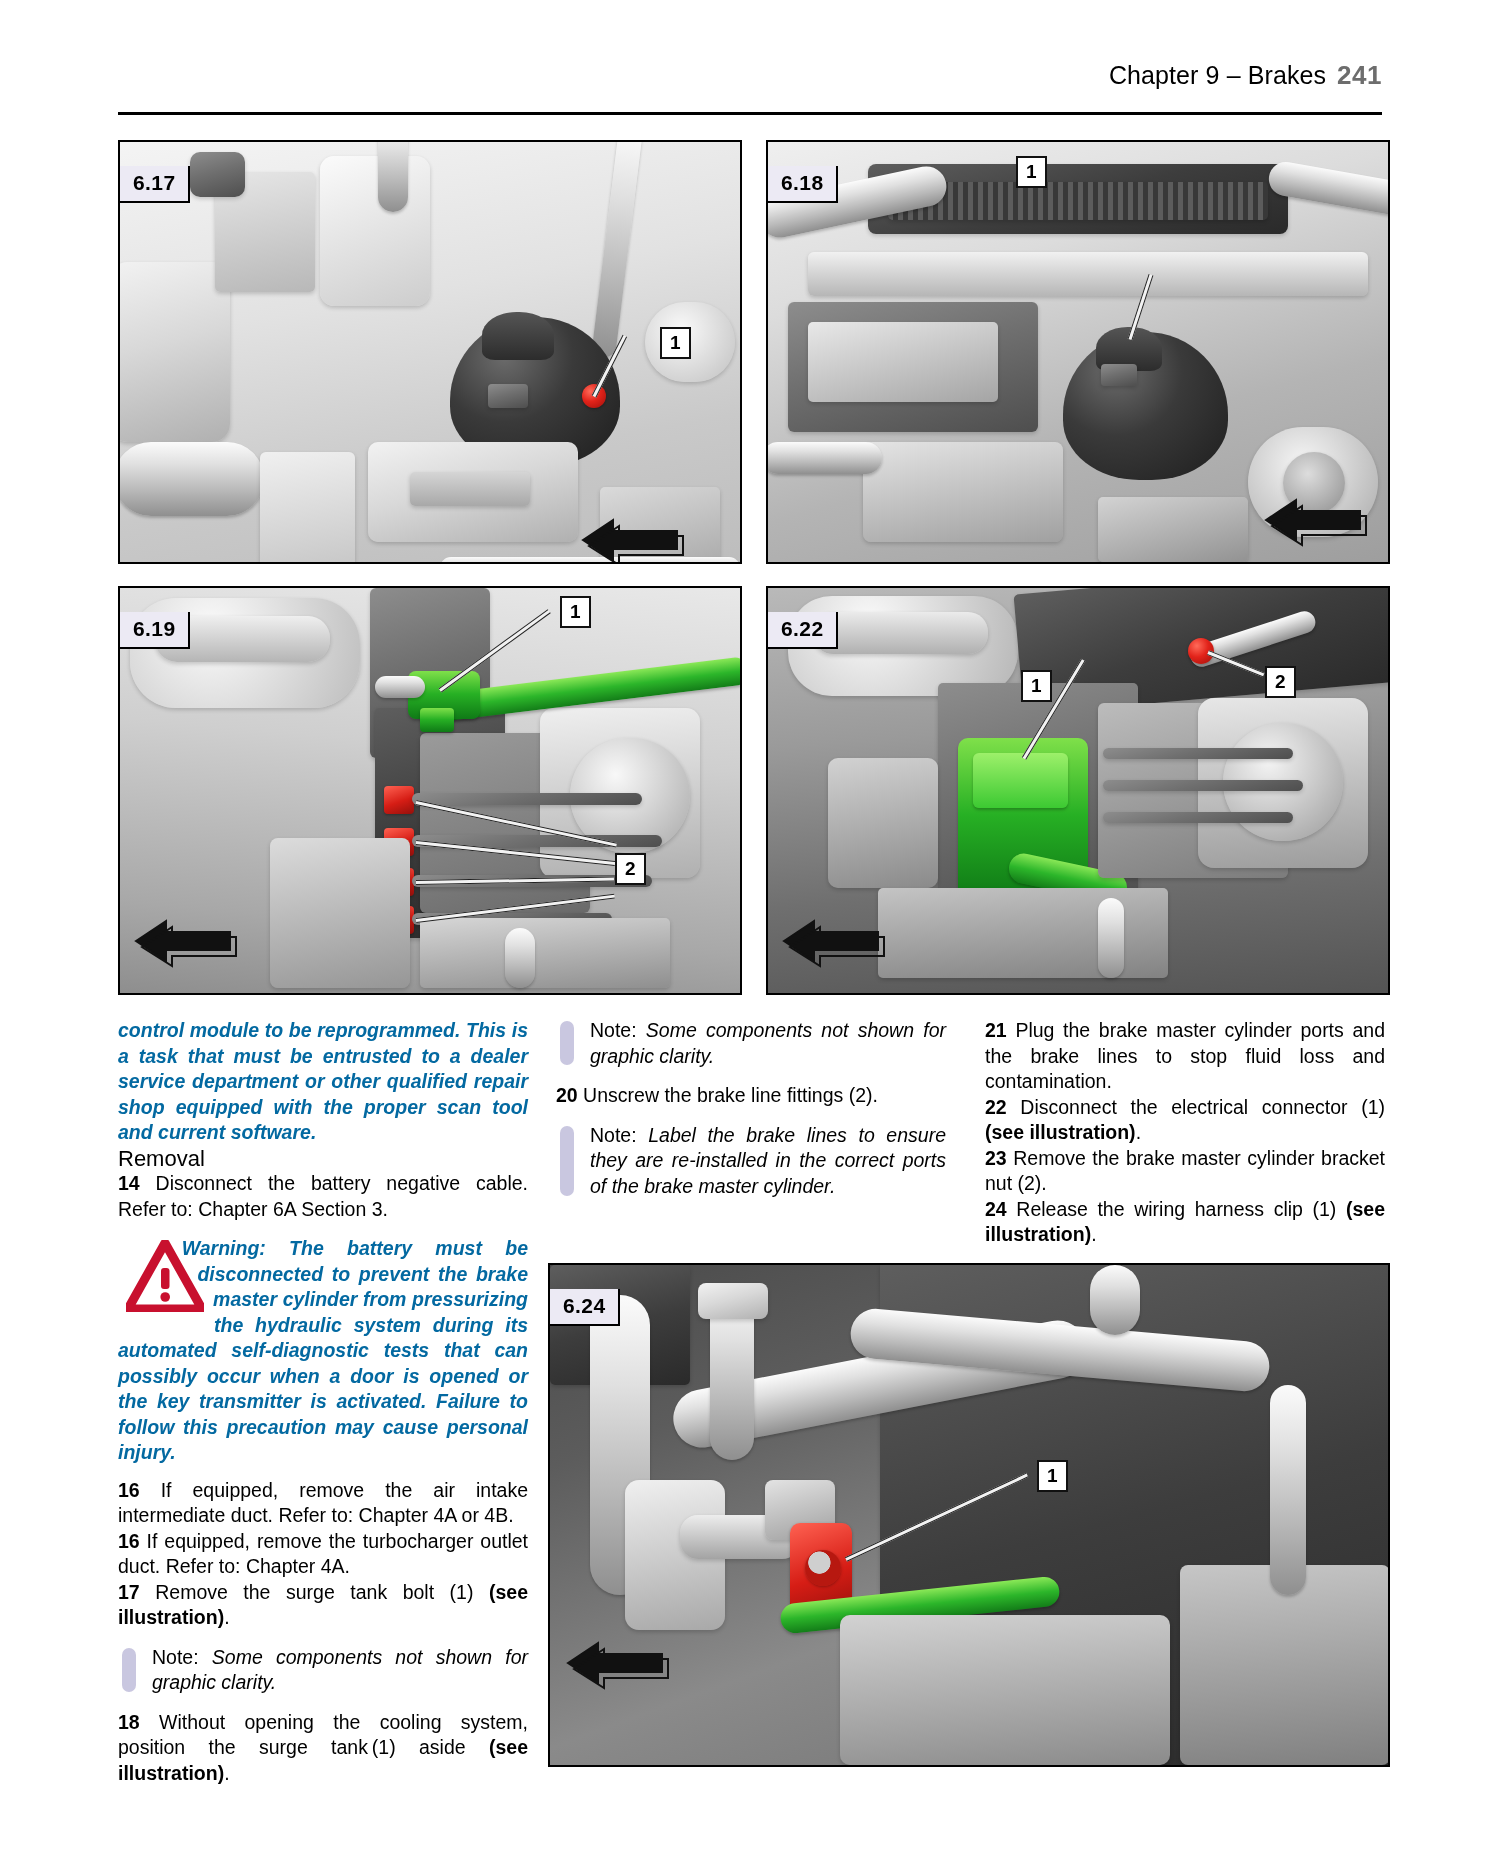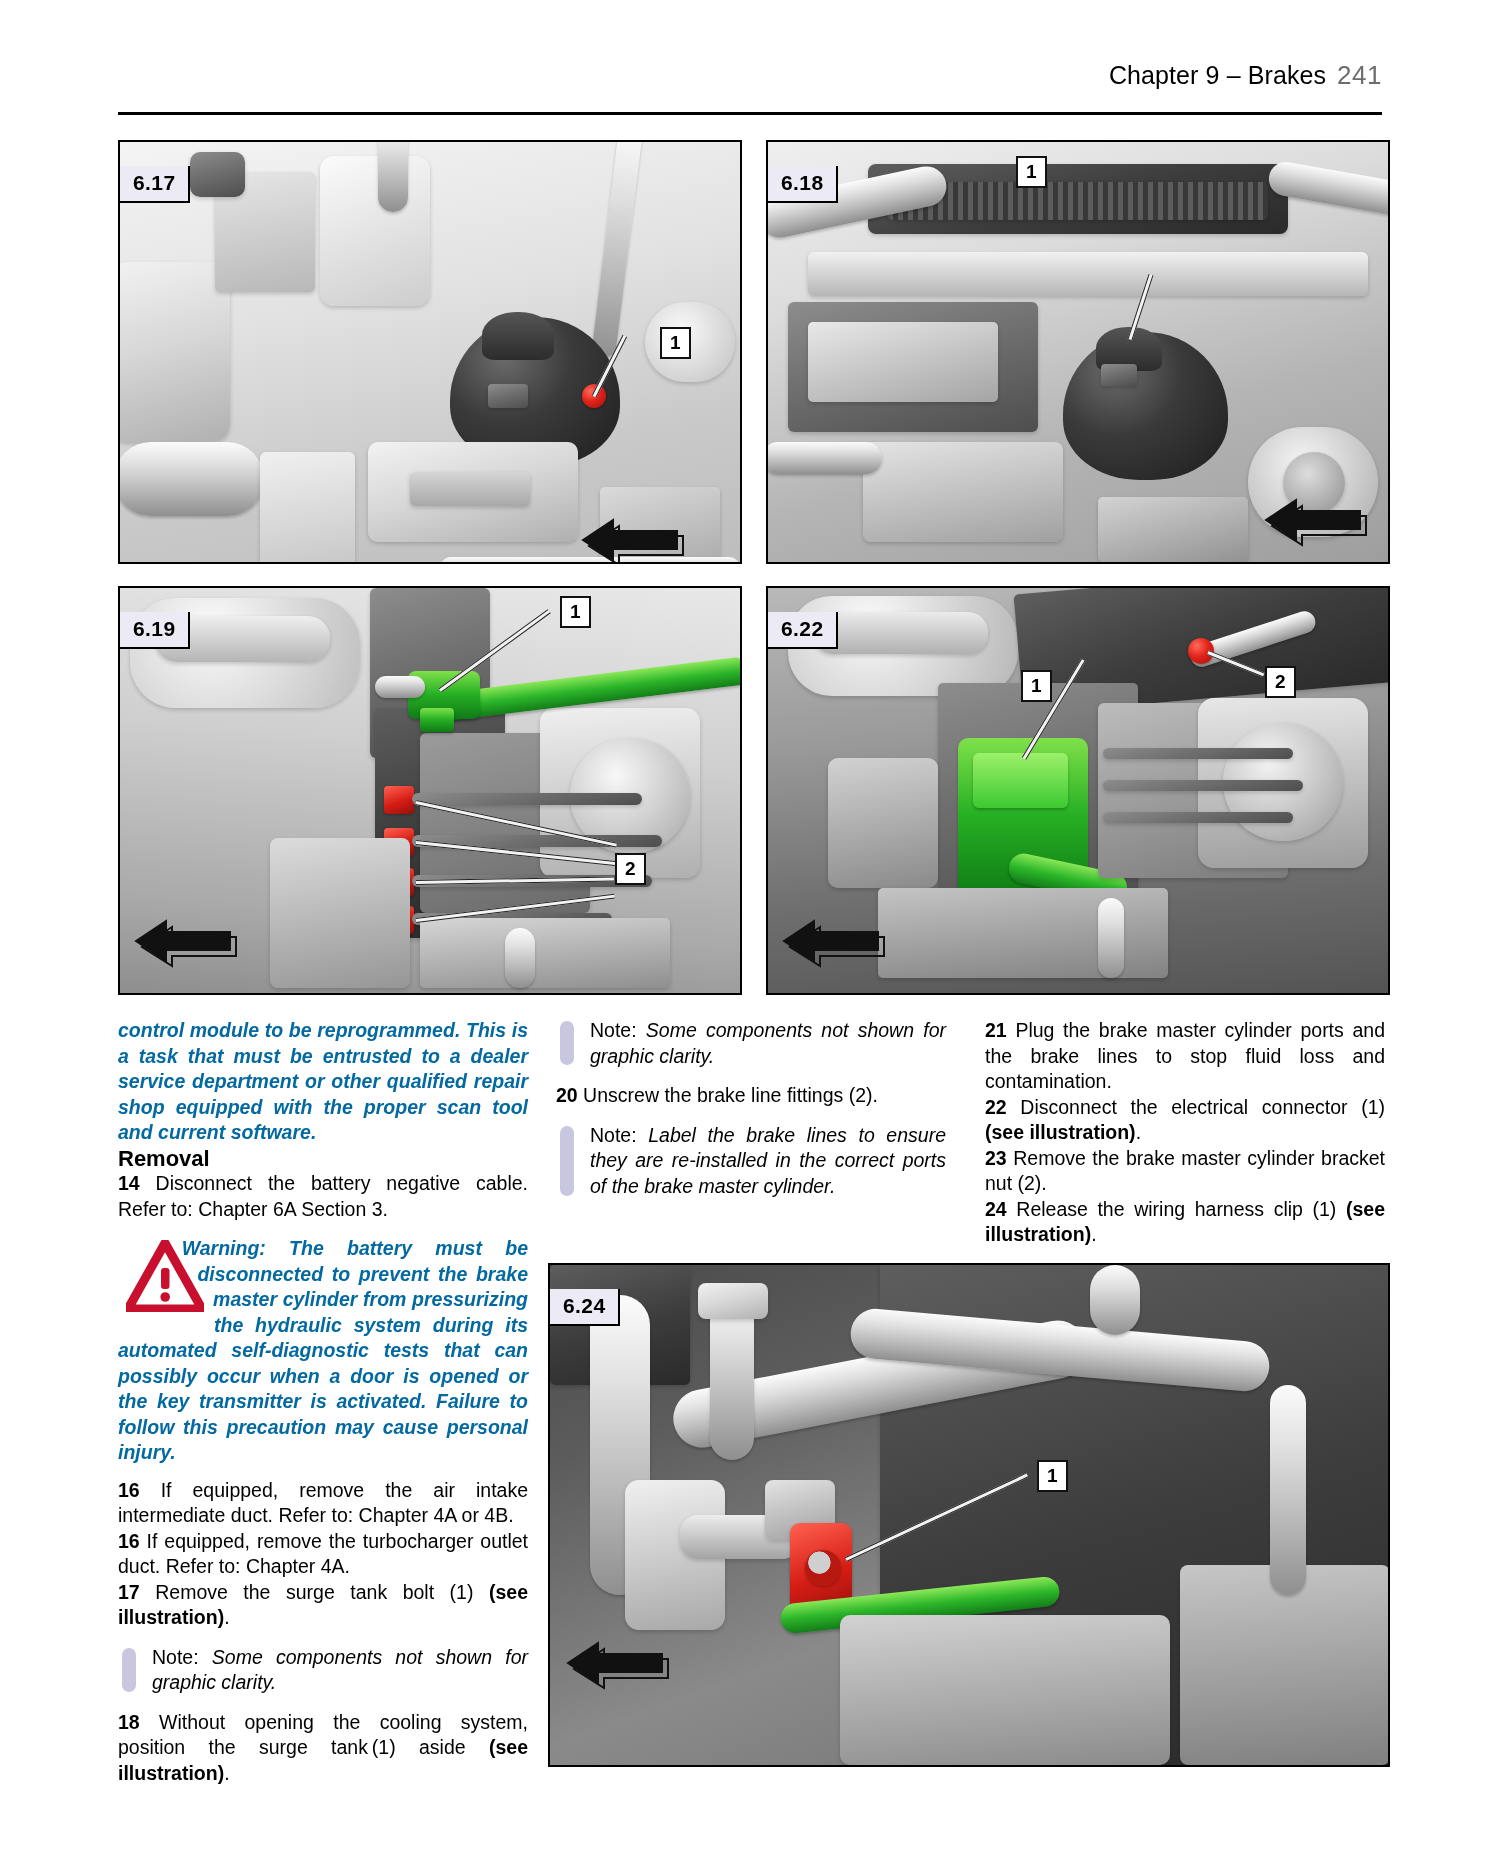--- a/index.html
+++ b/index.html
@@ -35,21 +35,21 @@
   .header-text {
     position: absolute;
     right: 0;
     top: 0;
     font-size: 25px;
     color: #000;
     white-space: nowrap;
     letter-spacing: 0.1px;
   }
   .header-text .pg {
-    font-weight: normal;
+    font-weight: bold;
     color: #6d6d6d;
     font-size: 26px;
     margin-left: 11px;
     letter-spacing: 0.5px;
   }
 
   
   .fig {
     position: absolute;
     border: 2px solid #000;
@@ -182,21 +182,21 @@
 
   .warn-red {
     color: #0369a1;
     font-weight: bold;
     font-style: italic;
     font-size: 19.5px;
     line-height: 25.5px;
     text-align: justify;
   }
   .sec-head {
-    font-weight: bold;
+    font-weight: normal;
     font-size: 22px;
     margin-top: 19px;
     margin-bottom: 10px;
   }
   .step-num { font-weight: bold; }
   .bold { font-weight: bold; }
 
   
   .warnblock {
     position: relative;

